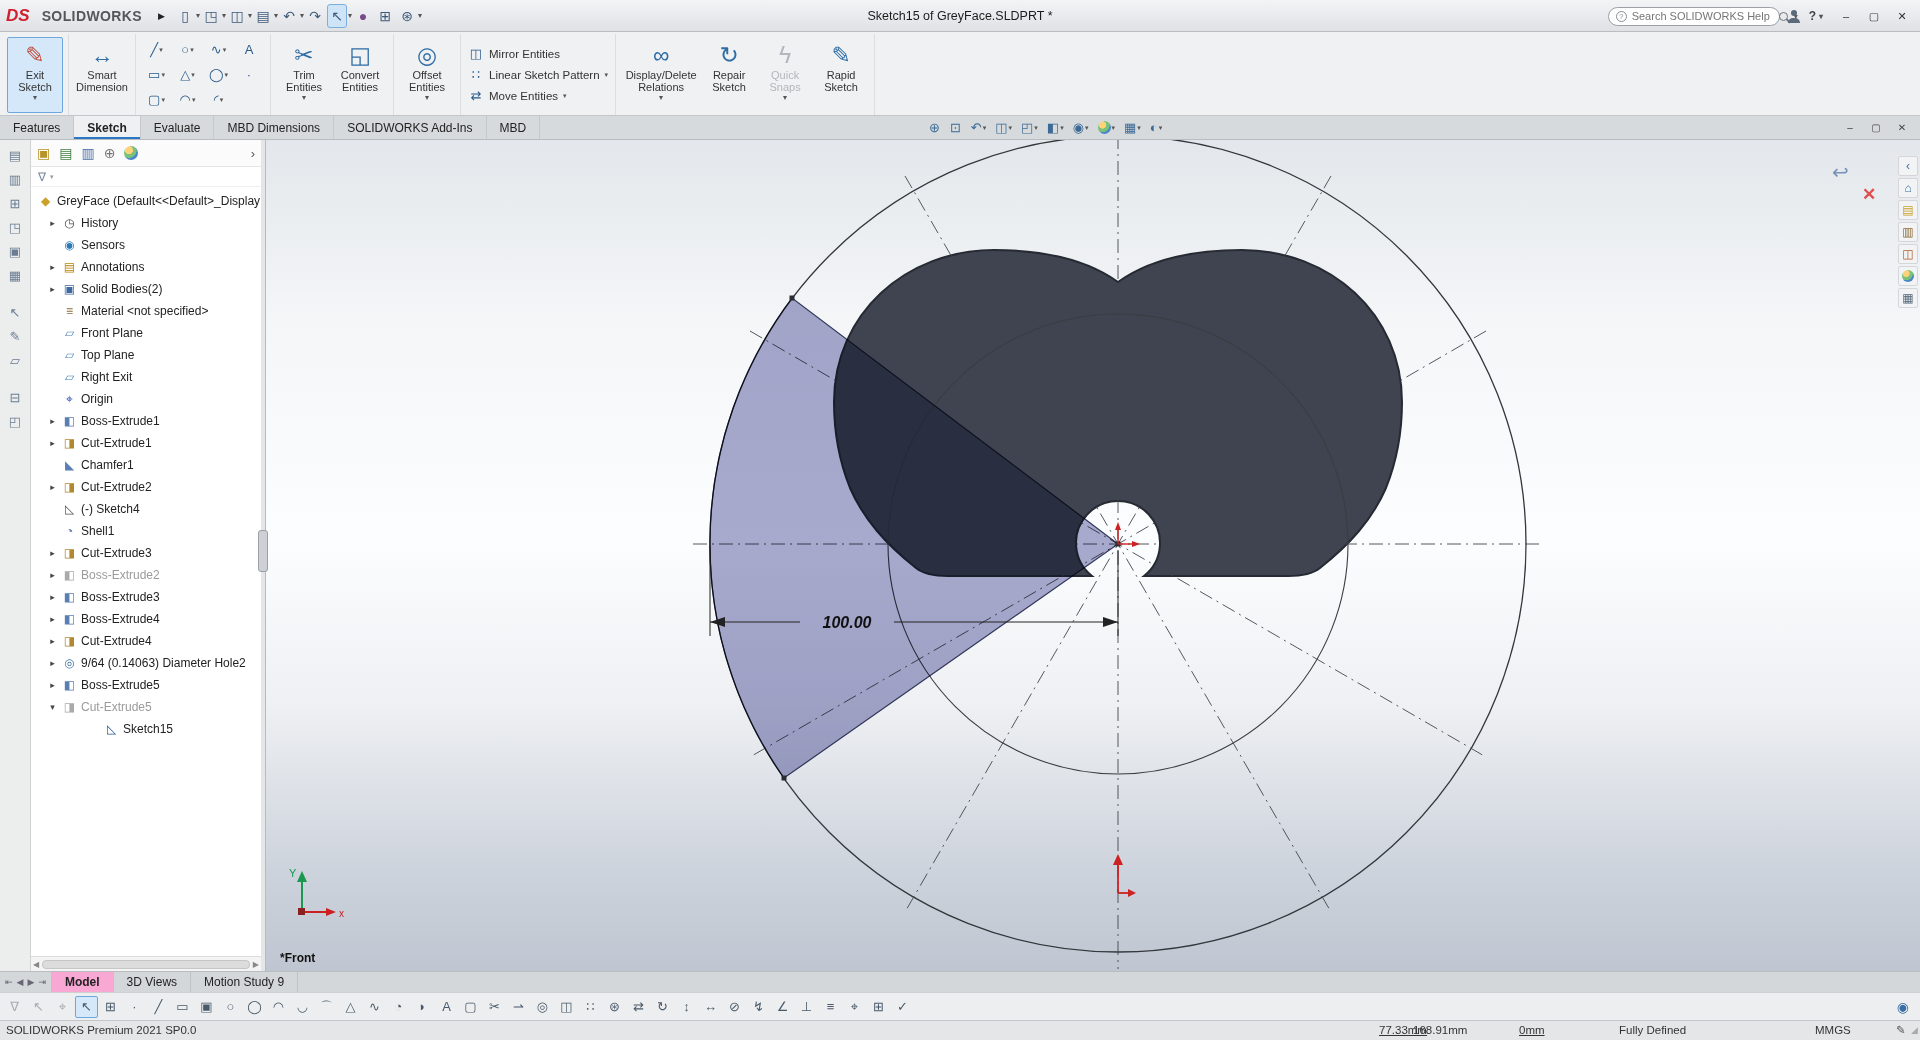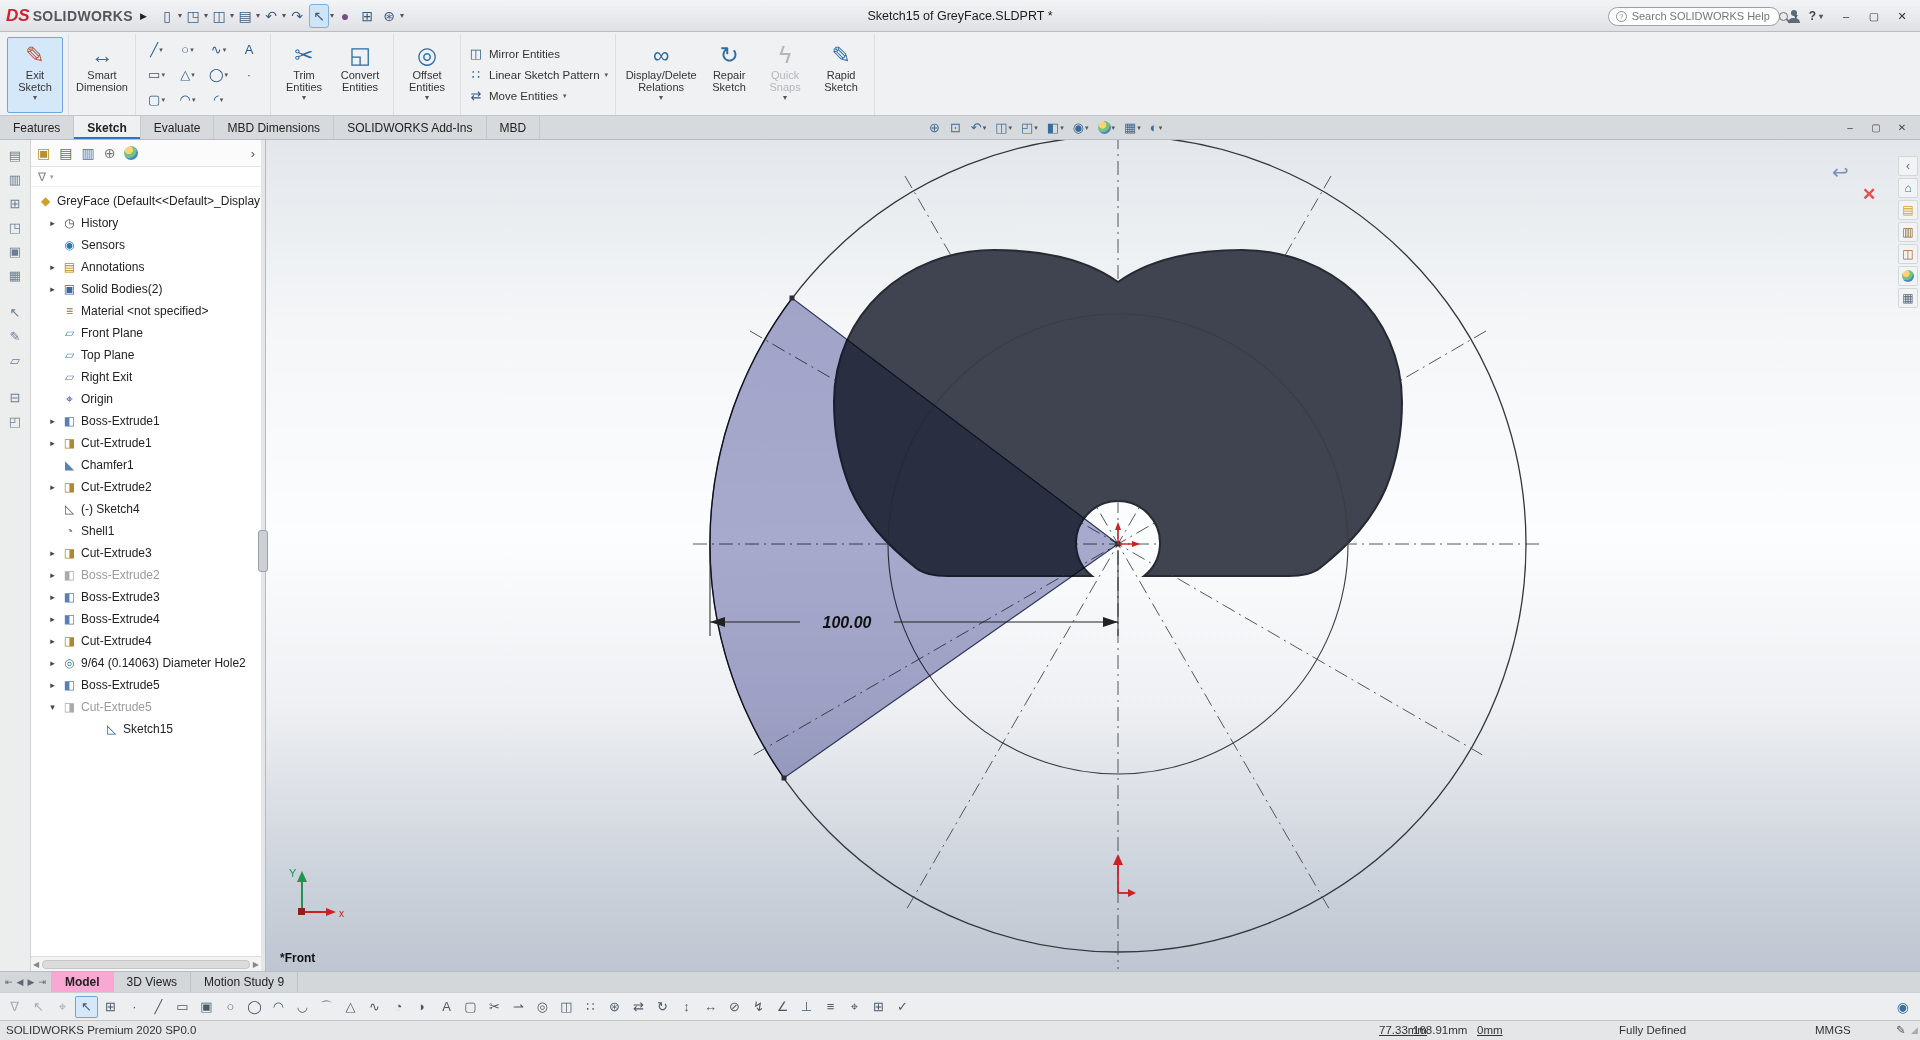--- a/index.html
+++ b/index.html
@@ -3,21 +3,21 @@
 <meta charset="utf-8">
 <style>
   * { box-sizing: border-box; margin: 0; padding: 0; }
   html,body { width:1920px; height:1040px; overflow:hidden; }
   body { font-family:"Liberation Sans", sans-serif; font-size:12px; color:#222; position:relative; background:#fff; }
 
   
   .titlebar { position:absolute; left:0; top:0; right:0; height:32px;
     background:linear-gradient(#f3f4f6,#dfe1e5); border-bottom:1px solid #b9bcc0;
     display:flex; align-items:center; padding:0 6px; z-index:30; }
-  .brand { display:flex; align-items:center; gap:3px; margin-right:10px; }
+  .brand { display:flex; align-items:center; gap:12px; margin-right:10px; }
   .logo-ds { color:#d02030; font-weight:bold; font-style:italic; font-size:17px; }
   .brand-name { font-weight:bold; font-size:14px; color:#53565a; letter-spacing:.4px; }
   .flyout { font-size:9px; color:#222; margin-left:4px; }
   .tb-icons { display:flex; align-items:center; }
   .tb-btn { height:24px; min-width:20px; display:flex; align-items:center; justify-content:center;
     font-size:14px; color:#3c5a78; border:1px solid transparent; border-radius:3px; padding:0 2px; }
   .tb-btn.active { background:#cfe4f7; border-color:#7ab0e0; }
   .tb-crt { font-size:8px; color:#555; margin:0 1px; }
   .tb-title { position:absolute; left:0; right:0; text-align:center; font-size:12.5px; color:#1c1c1c; pointer-events:none; }
   .tb-right { position:absolute; right:4px; top:0; height:32px; display:flex; align-items:center; gap:8px; }
@@ -121,21 +121,21 @@
     font-size:13px; color:#4a5a6a; border:1px solid transparent; border-radius:2px; flex:none; }
   .bb-btn.active { background:#d5e8fa; border-color:#6da7dd; }
   .bb-btn.dim { color:#a8adb3; }
   .bb-right { margin-left:auto; margin-right:8px; color:#3a6ea5; font-size:14px; }
 
   
   .statusbar { position:absolute; left:0; right:0; top:1020px; height:20px; background:#e5e6e8;
     border-top:1px solid #c4c7ca; font-size:11.5px; color:#333; z-index:20; }
   .statusbar span { position:absolute; top:0; line-height:19px; white-space:nowrap; }
   .sb-left { left:6px; }
-  .sb-x { left:1379px;text-decoration:underline; } .sb-y { left:1413px; } .sb-z { left:1477px;text-decoration:underline; }
+  .sb-x { left:1379px;text-decoration:underline; } .sb-y { left:1413px; } .sb-z { left:1519px;text-decoration:underline; }
   .sb-state { left:1619px; } .sb-units { left:1815px; }
   .sb-edit { left:1896px; color:#555; }
   .sb-grip { left:1911px; color:#aaa; font-size:9px; }
 </style>
 </head>
 <body>
 
 <div class="titlebar">
   <div class="brand">
     <span class="logo-ds">DS</span>
@@ -873,21 +873,21 @@
       <span class="bb-btn">⌖</span>
 
       <span class="bb-btn">⊞</span>
 
       <span class="bb-btn">✓</span>
     </div>
   <span class="bb-right">◉</span>
 </div>
 
 <div class="statusbar">
-  <span class="sb-left">SOLIDWORKS Premium 2020 SP0.0</span>
+  <span class="sb-left">SOLIDWORKS Premium 2021 SP0.0</span>
   <span class="sb-x">77.33mm</span>
   <span class="sb-y">168.91mm</span>
   <span class="sb-z">0mm</span>
   <span class="sb-state">Fully Defined</span>
   <span class="sb-units">MMGS</span>
   <span class="sb-edit">✎</span>
   <span class="sb-grip">◢</span>
 </div>
 
 </body></html>

